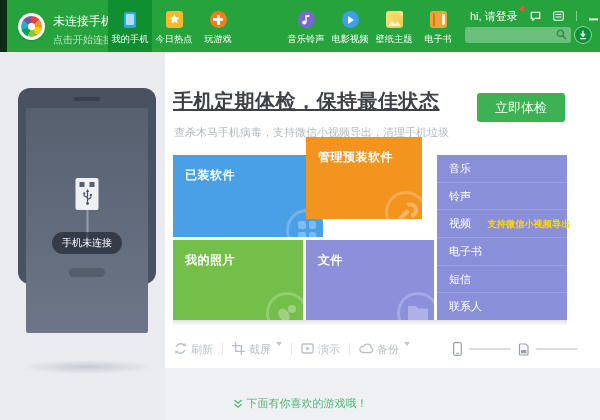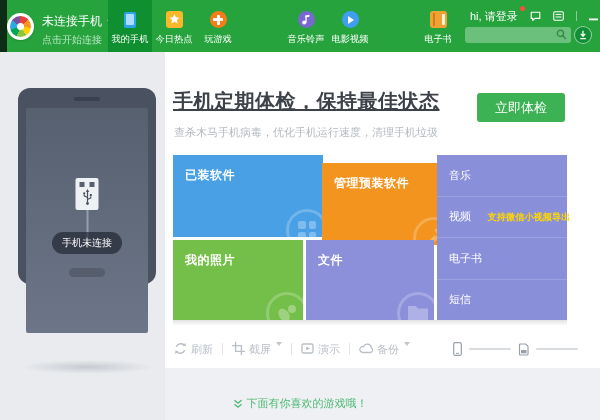--- a/index.html
+++ b/index.html
@@ -3,21 +3,21 @@
 <meta charset="utf-8">
 <style>
   * { margin:0; padding:0; box-sizing:border-box; }
   html,body { width:600px; height:420px; }
   body { font-family:"Liberation Sans","DejaVu Sans",sans-serif; background:#fff; }
   .window { position:relative; width:600px; height:420px; overflow:hidden; background:#fff; }
 
   
   .header { position:absolute; left:0; top:0; width:600px; height:52px; background:#26a33d; z-index:5; }
   .corner-dark { position:absolute; left:0; top:0; width:7px; height:52px; background:#0d2c15; }
-  .conn { position:absolute; left:7px; top:13px; display:flex; gap:8px; cursor:pointer; }
+  .conn { position:absolute; left:18px; top:13px; display:flex; gap:8px; cursor:pointer; }
   .logo { width:27px; height:27px; background:#fff; border-radius:50%; position:relative; flex:none; box-shadow:0 1px 2px rgba(0,0,0,.15); }
   .logo-pin { position:absolute; inset:3px; border-radius:50%;
     background:conic-gradient(#e8413c 0 13%,#f7941d 13% 27%,#ffd200 27% 41%,#8cc63f 41% 56%,#00a651 56% 70%,#29abe2 70% 85%,#7b4fa0 85% 100%); }
   .logo-core { position:absolute; inset:10px; border-radius:50%; background:#fff; }
   .conn-status { font-size:12px; color:#fff; display:flex; align-items:center; gap:5px; white-space:nowrap; }
   .caret-down { width:0; height:0; border-left:4px solid transparent; border-right:4px solid transparent; border-top:4px solid #cfeed6; }
   .conn-hint { font-size:10px; color:#b9e6c4; margin-top:3px; white-space:nowrap; }
 
   .tab { position:absolute; top:0; height:52px; width:44px; text-align:center; cursor:pointer; }
   .tab.active { background:#0f8f2f; }
@@ -62,21 +62,21 @@
 
   
   .content { position:absolute; left:165px; top:52px; width:435px; height:316px; background:#fff; }
   .hero-title { position:absolute; left:8px; top:36px; font-size:20px; font-weight:bold; color:#3d4249; letter-spacing:.5px; white-space:nowrap;text-decoration:underline; }
   .hero-sub { position:absolute; left:9px; top:73px; font-size:11px; color:#b5bac1; white-space:nowrap; }
   .cta { position:absolute; left:312px; top:41px; width:88px; height:29px; background:#3db254; border:none; border-radius:3px; color:#fff; font-size:13px; cursor:pointer; font-family:inherit; }
 
   .tile { position:absolute; overflow:hidden; cursor:pointer; color:#fff; }
   .tile-label { position:absolute; left:12px; top:12px; font-size:12px; font-weight:bold; letter-spacing:.5px; }
   .t1 { left:8px;   top:103px; width:150px; height:82px; background:#49a0e5; }
-  .t2 { left:141px; top:111px; width:128px; height:82px; background:#f3941f;margin-left:16px; }
+  .t2 { left:141px; top:85px; width:116px; height:82px; background:#f3941f; }
   .t3 { left:8px;   top:188px; width:130px; height:80px; background:#74bf4a; }
   .t4 { left:141px; top:188px; width:128px; height:80px; background:#8c90db; }
   .wm { position:absolute; right:-5px; bottom:-14px; width:42px; height:42px; border:3px solid rgba(255,255,255,.22); border-radius:50%; display:grid; place-items:center; }
   .wm-grid { width:18px; height:18px; display:grid; grid-template-columns:1fr 1fr; grid-template-rows:1fr 1fr; gap:3px; }
   .wm-grid span { background:rgba(255,255,255,.30); border-radius:2px; }
 
   .cat-col { position:absolute; left:272px; top:103px; width:130px; height:165px; background:#8a8fd9; display:flex; flex-direction:column; }
   .cat-item { flex:1; display:flex; align-items:center; padding:0 12px; color:#fff; font-size:11px; border-bottom:1px solid rgba(255,255,255,.16); cursor:pointer; white-space:nowrap; }
   .cat-item:last-child { border-bottom:none; }
   .cat-badge { color:#ffd800; font-size:10px; font-weight:bold; margin-left:13px; transform:scale(.92); }
@@ -157,20 +157,31 @@
     </div>
     <div class="tab" style="left:328px">
       <div class="ticon">
         <div class="circ" style="background:#3f9ef1">
           <svg width="9" height="10" viewBox="0 0 9 10">
               <polygon points="2,1 8,5 2,9" fill="#fff"></polygon>
             </svg>
         </div>
       </div>
       <span class="tlabel">电影视频</span>
+    </div>
+    <div class="tab" style="left:372px">
+      <div class="ticon">
+        <div class="sq" style="background:linear-gradient(135deg,#f9e27a,#ecc84b)">
+          <span class="fold"></span>
+          <svg width="13" height="8" viewBox="0 0 13 8" style="margin-top:5px">
+              <path d="M0 8l4-5 3 3 2.5-2.5L13 8z" fill="rgba(255,255,255,.75)"></path>
+            </svg>
+        </div>
+      </div>
+      <span class="tlabel">壁纸主题</span>
     </div>
     <div class="tab" style="left:416px">
       <div class="ticon">
         <div class="sq" style="background:#f0a235">
             <span class="spine"></span>
             <span class="page-strip"></span>
           </div>
       </div>
       <span class="tlabel">电子书</span>
     </div>
@@ -246,21 +257,21 @@
         </div>
         <div class="phone-status">手机未连接</div>
       </div>
       <div class="home"></div>
     </div>
     <div class="phone-shadow"></div>
   </div>
 
   <div class="content">
     <div class="hero-title">手机定期体检，保持最佳状态</div>
-    <div class="hero-sub">查杀木马手机病毒，优化手机运行速度，清理手机垃圾</div>
+    <div class="hero-sub">查杀木马手机病毒，支持微信小视频导出，清理手机垃圾</div>
     <button class="cta">立即体检</button>
 
     <div class="tile t1">
       <span class="tile-label">已装软件</span>
       <div class="wm">
         <div class="wm-grid">
             <span></span>
             <span></span>
             <span></span>
             <span></span>
@@ -292,28 +303,34 @@
           <path d="M2 3h8l2 2.5h10V18H2z" fill="rgba(255,255,255,.30)"></path>
         </svg>
       </div>
     </div>
 
     <div class="cat-col">
       <div class="cat-item">
         <span>音乐</span>
       </div>
       <div class="cat-item">
+        <span>铃声</span>
+      </div>
+      <div class="cat-item">
         <span>视频</span>
         <span class="cat-badge">支持微信小视频导出</span>
       </div>
       <div class="cat-item">
         <span>电子书</span>
       </div>
       <div class="cat-item">
         <span>短信</span>
+      </div>
+      <div class="cat-item">
+        <span>联系人</span>
       </div>
     </div>
 
     <div class="tiles-shadow"></div>
 
     <div class="toolbar">
       <span class="tb-btn">
         <svg width="13" height="13" viewBox="0 0 13 13">
           <path d="M2.3 4.8A5 5 0 0 1 10.8 3.6" fill="none" stroke="#b9bfc7" stroke-width="1.4"></path>
           <polygon points="11.7,0.9 11.7,4.6 8.4,3.4" fill="#b9bfc7"></polygon>

